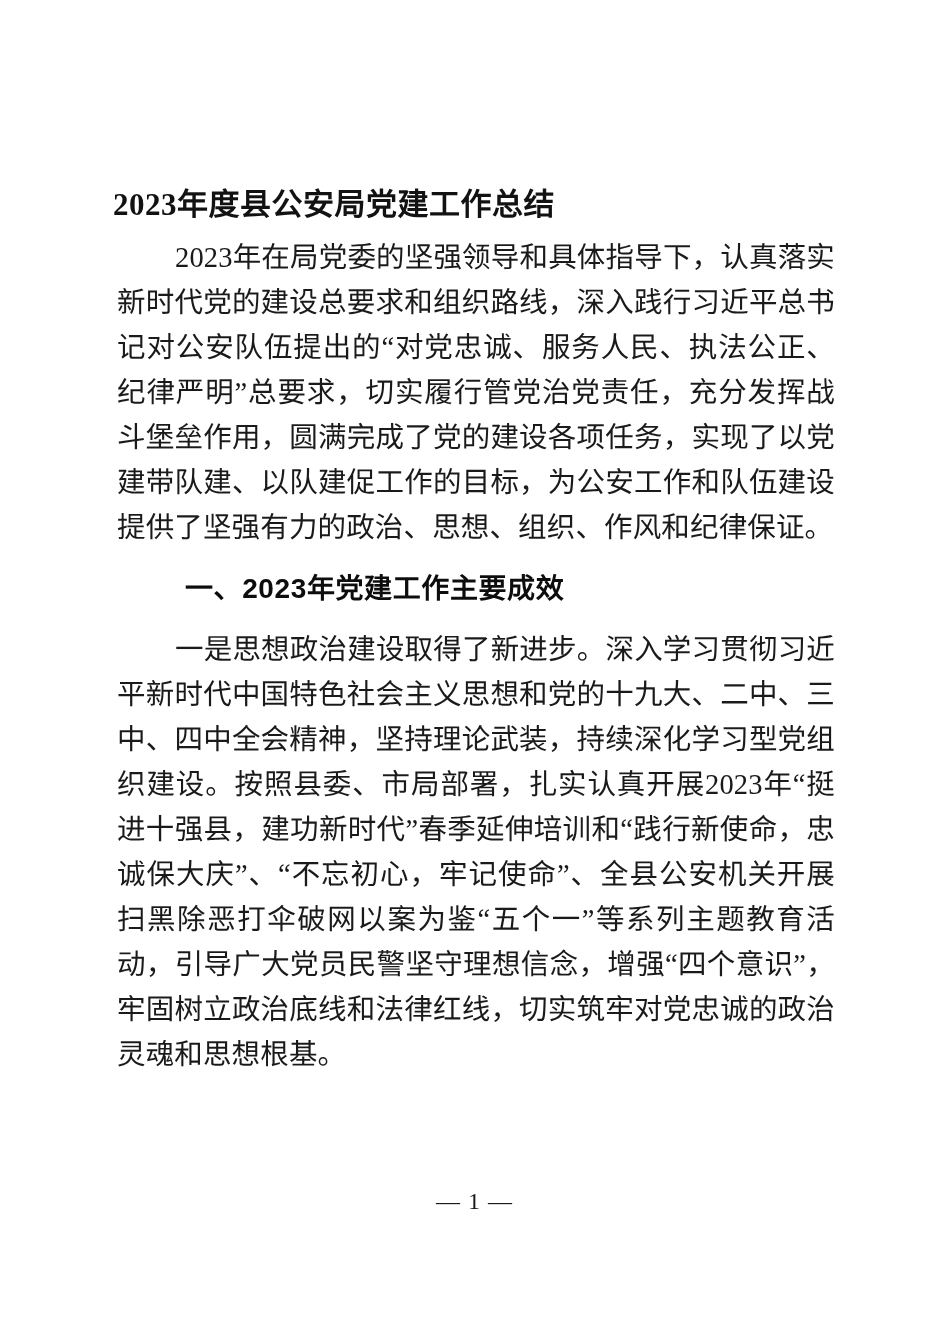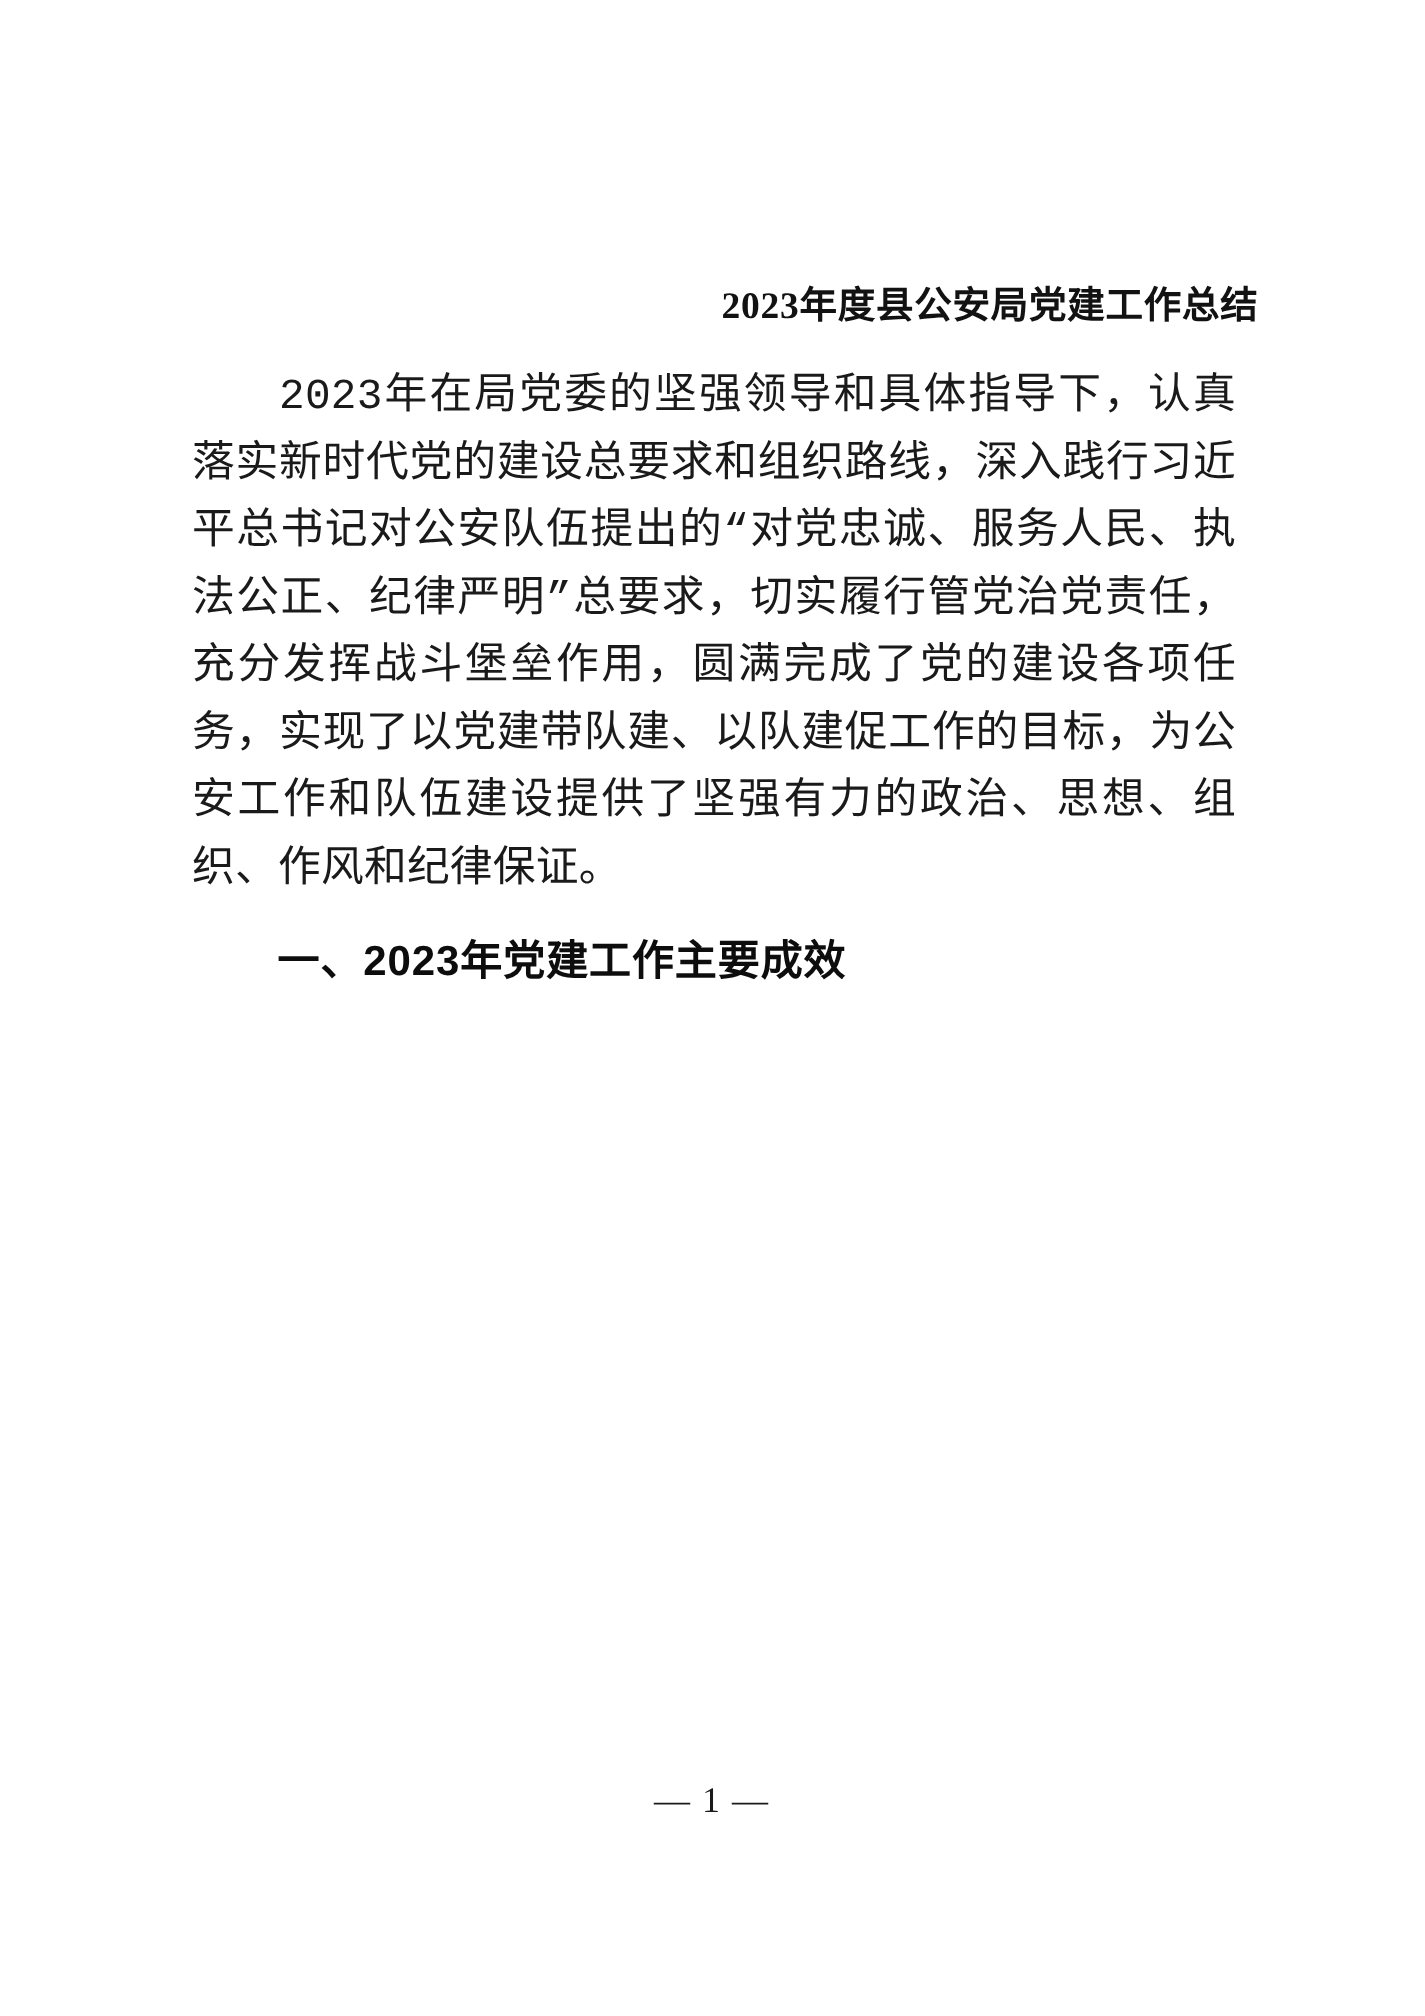--- a/index.html
+++ b/index.html
@@ -31,44 +31,44 @@
   .content {
     position: absolute;
     left: 113px;
     top: 182px;
     width: 726px;
   }
 
   .doc-title {
     font-family: "Liberation Serif", "DejaVu Serif", serif;
     font-weight: bold;
-    font-size: 25px;
+    font-size: 31px;
     line-height: 45px;
-    text-align: right;
+    text-align: left;
     letter-spacing: 0.5px;
     margin: 0 0 8px 0;
     color: #121212;
   }
 
   .section-heading {
     font-family: "Liberation Sans", "DejaVu Sans", sans-serif;
     font-weight: bold;
     font-size: 28px;
     line-height: 45px;
     margin: 16px;
     text-indent: 56px;
     letter-spacing: 0.6px;
     color: #0d0d0d;
   }
 
   .para {
-    font-family: Liberation Mono, monospace;
+    font-family: Liberation Serif, serif;
     font-size: 28.5px;
     line-height: 45px;
-    margin: 15px;
+    margin: 4px;
     text-indent: 58px;
     text-align: justify;
     text-justify: inter-character;
     letter-spacing: 0.15px;
     color: #1a1a1a;
     word-break: break-all;
   }
 
   .para:last-child {
     text-align: justify;
@@ -96,20 +96,21 @@
 <div class="page">
 
   <div class="content">
 
     <h1 class="doc-title">2023年度县公安局党建工作总结</h1>
 
     <p class="para">2023年在局党委的坚强领导和具体指导下，认真落实新时代党的建设总要求和组织路线，深入践行习近平总书记对公安队伍提出的“对党忠诚、服务人民、执法公正、纪律严明”总要求，切实履行管党治党责任，充分发挥战斗堡垒作用，圆满完成了党的建设各项任务，实现了以党建带队建、以队建促工作的目标，为公安工作和队伍建设提供了坚强有力的政治、思想、组织、作风和纪律保证。</p>
 
     <h2 class="section-heading">一、2023年党建工作主要成效</h2>
 
+    <p class="para">一是思想政治建设取得了新进步。深入学习贯彻习近平新时代中国特色社会主义思想和党的十九大、二中、三中、四中全会精神，坚持理论武装，持续深化学习型党组织建设。按照县委、市局部署，扎实认真开展2023年“挺进十强县，建功新时代”春季延伸培训和“践行新使命，忠诚保大庆”、“不忘初心，牢记使命”、全县公安机关开展扫黑除恶打伞破网以案为鉴“五个一”等系列主题教育活动，引导广大党员民警坚守理想信念，增强“四个意识”，牢固树立政治底线和法律红线，切实筑牢对党忠诚的政治灵魂和思想根基。</p>
 
 
   </div>
 
   <div class="footer">
     <span>—</span><span class="pg-num">1</span><span>—</span>
   </div>
 
 </div>
 

